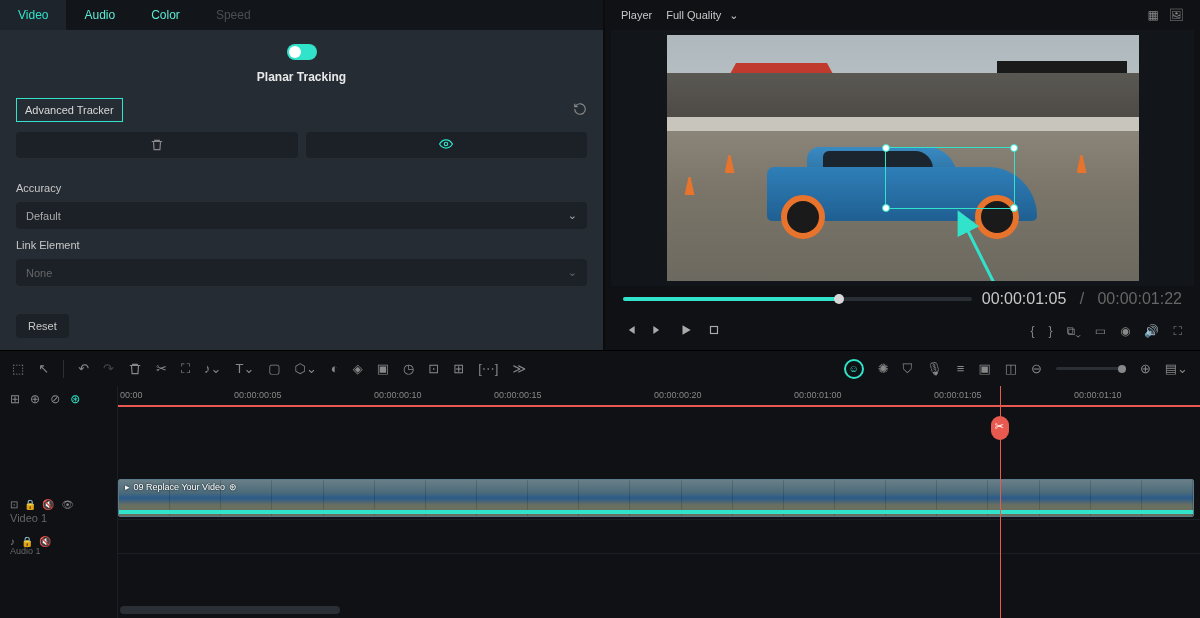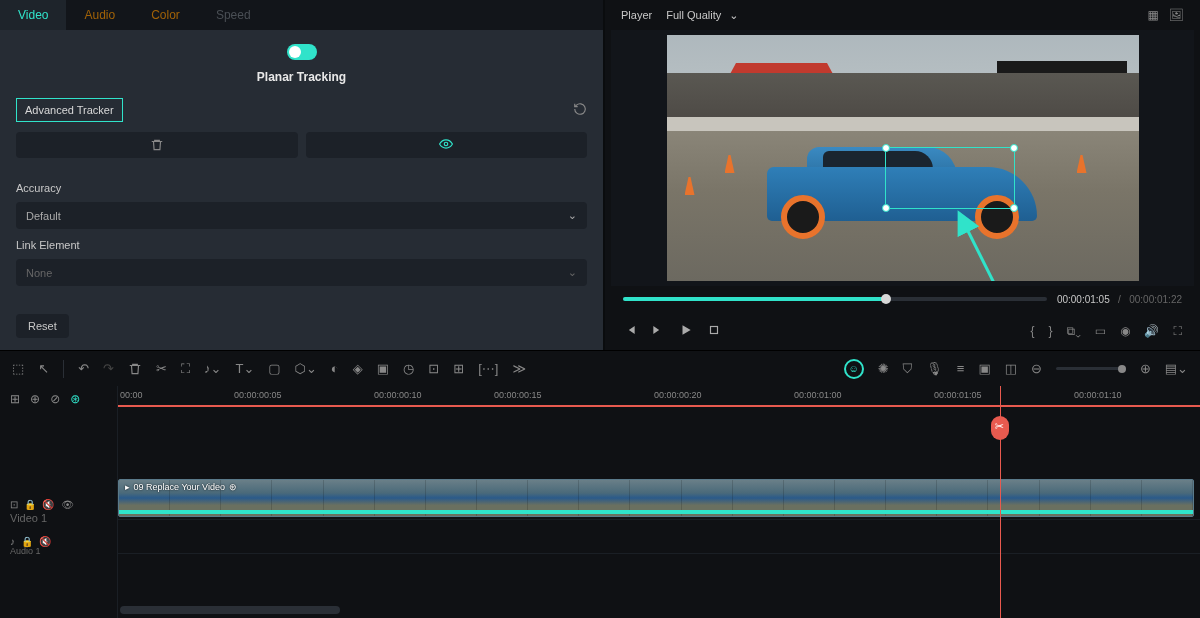--- a/index.html
+++ b/index.html
@@ -14,21 +14,21 @@
 }
 .top-half { display: flex; height: 350px; }
 .left-panel {
   width: 605px;
   background: #1a1f25;
   display: flex;
   flex-direction: column;
   border-right: 2px solid #0a0c0e;
 }
 .main-tabs { display: flex; background: #12151a; height: 30px; align-items: center; }
-.main-tab { padding: 0 18px; height: 100%; display: flex; align-items: center; color: #a16207; cursor: pointer; }
+.main-tab { padding: 0 18px; height: 100%; display: flex; align-items: center; color: #5eead4; cursor: pointer; }
 .main-tab.active { background: #1e242b; color: #30e3ca; }
 .main-tab.disabled { color: #4a4f55; }
 .sub-tabs { display: flex; background: #1e242b; height: 34px; align-items: center; padding-left: 16px; gap: 2px; }
 .sub-tab { padding: 4px 14px; color: #c8c8c8; cursor: pointer; border-radius: 12px; }
 .sub-tab.active { background: #3a4048; color: #30e3ca; }
 .sub-tab.disabled { color: #4a4f55; }
 .panel-body { flex: 1; background: #262c34; padding: 0; overflow-y: auto; position: relative; }
 .toggle-row { display: flex; align-items: center; padding: 14px 16px; gap: 10px; flex-direction: column; }
 .toggle {
   width: 30px; height: 16px; background: #30e3ca; border-radius: 8px; position: relative;
@@ -102,21 +102,21 @@
 .handle.bl { bottom:-4px; left:-4px; } .handle.br { bottom:-4px; right:-4px; }
 .arrow-annot {
   position:absolute; top:180px; left:290px; width:50px; height:80px;
 }
 .arrow-annot svg { overflow: visible; }
 
 .scrubber { display: flex; align-items: center; height: 26px; padding: 0 12px; gap: 10px; }
 .scrub-track { flex: 1; height: 4px; background: #2a2f36; border-radius: 2px; position: relative; }
 .scrub-fill { position:absolute; left:0; top:0; bottom:0; width:62%; background:#30e3ca; border-radius:2px; }
 .scrub-thumb { position:absolute; left:62%; top:50%; transform:translate(-50%,-50%); width:10px; height:10px; background:#d8d8d8; border-radius:50%; }
-.timecode { color:#c8c8c8; font-size:10px; }
+.timecode { color:#c8c8c8; font-size:16px; }
 .timecode .dim { color:#666; }
 .player-controls { display: flex; align-items: center; height: 38px; padding: 0 12px; gap: 14px; }
 .pc-icon { color:#aaa; cursor:pointer; }
 .pc-right { margin-left:auto; display:flex; gap:14px; align-items:center; color:#888; }
 
 .bottom-half { height: 268px; background:#0f1114; }
 .toolbar { display:flex; align-items:center; height:36px; padding:0 12px; gap:14px; border-top:1px solid #000; }
 .tb-icon { color:#888; cursor:pointer; font-size:13px; display:flex; align-items:center; }
 .tb-sep { width:1px; height:18px; background:#2a2f36; }
 .tb-right { margin-left:auto; display:flex; gap:14px; align-items:center; }

